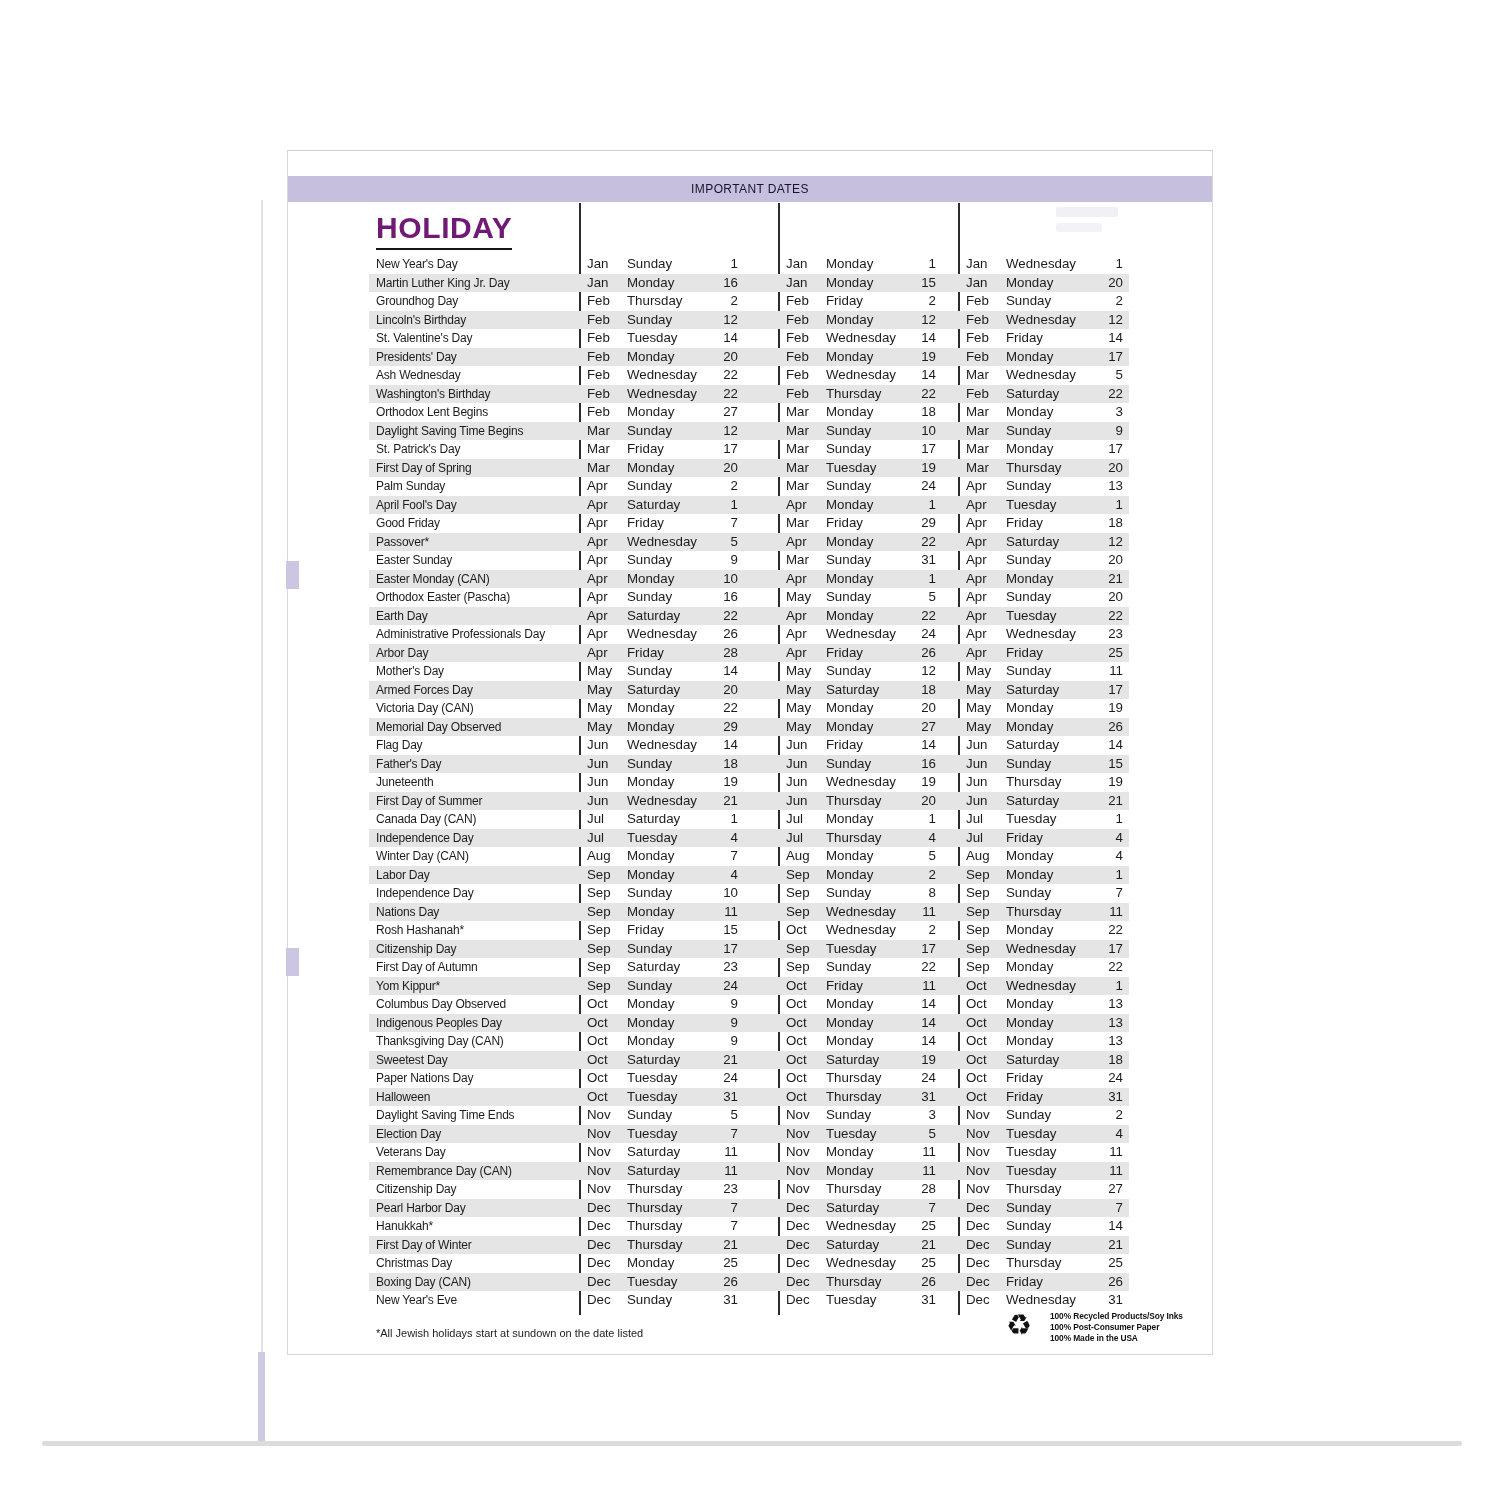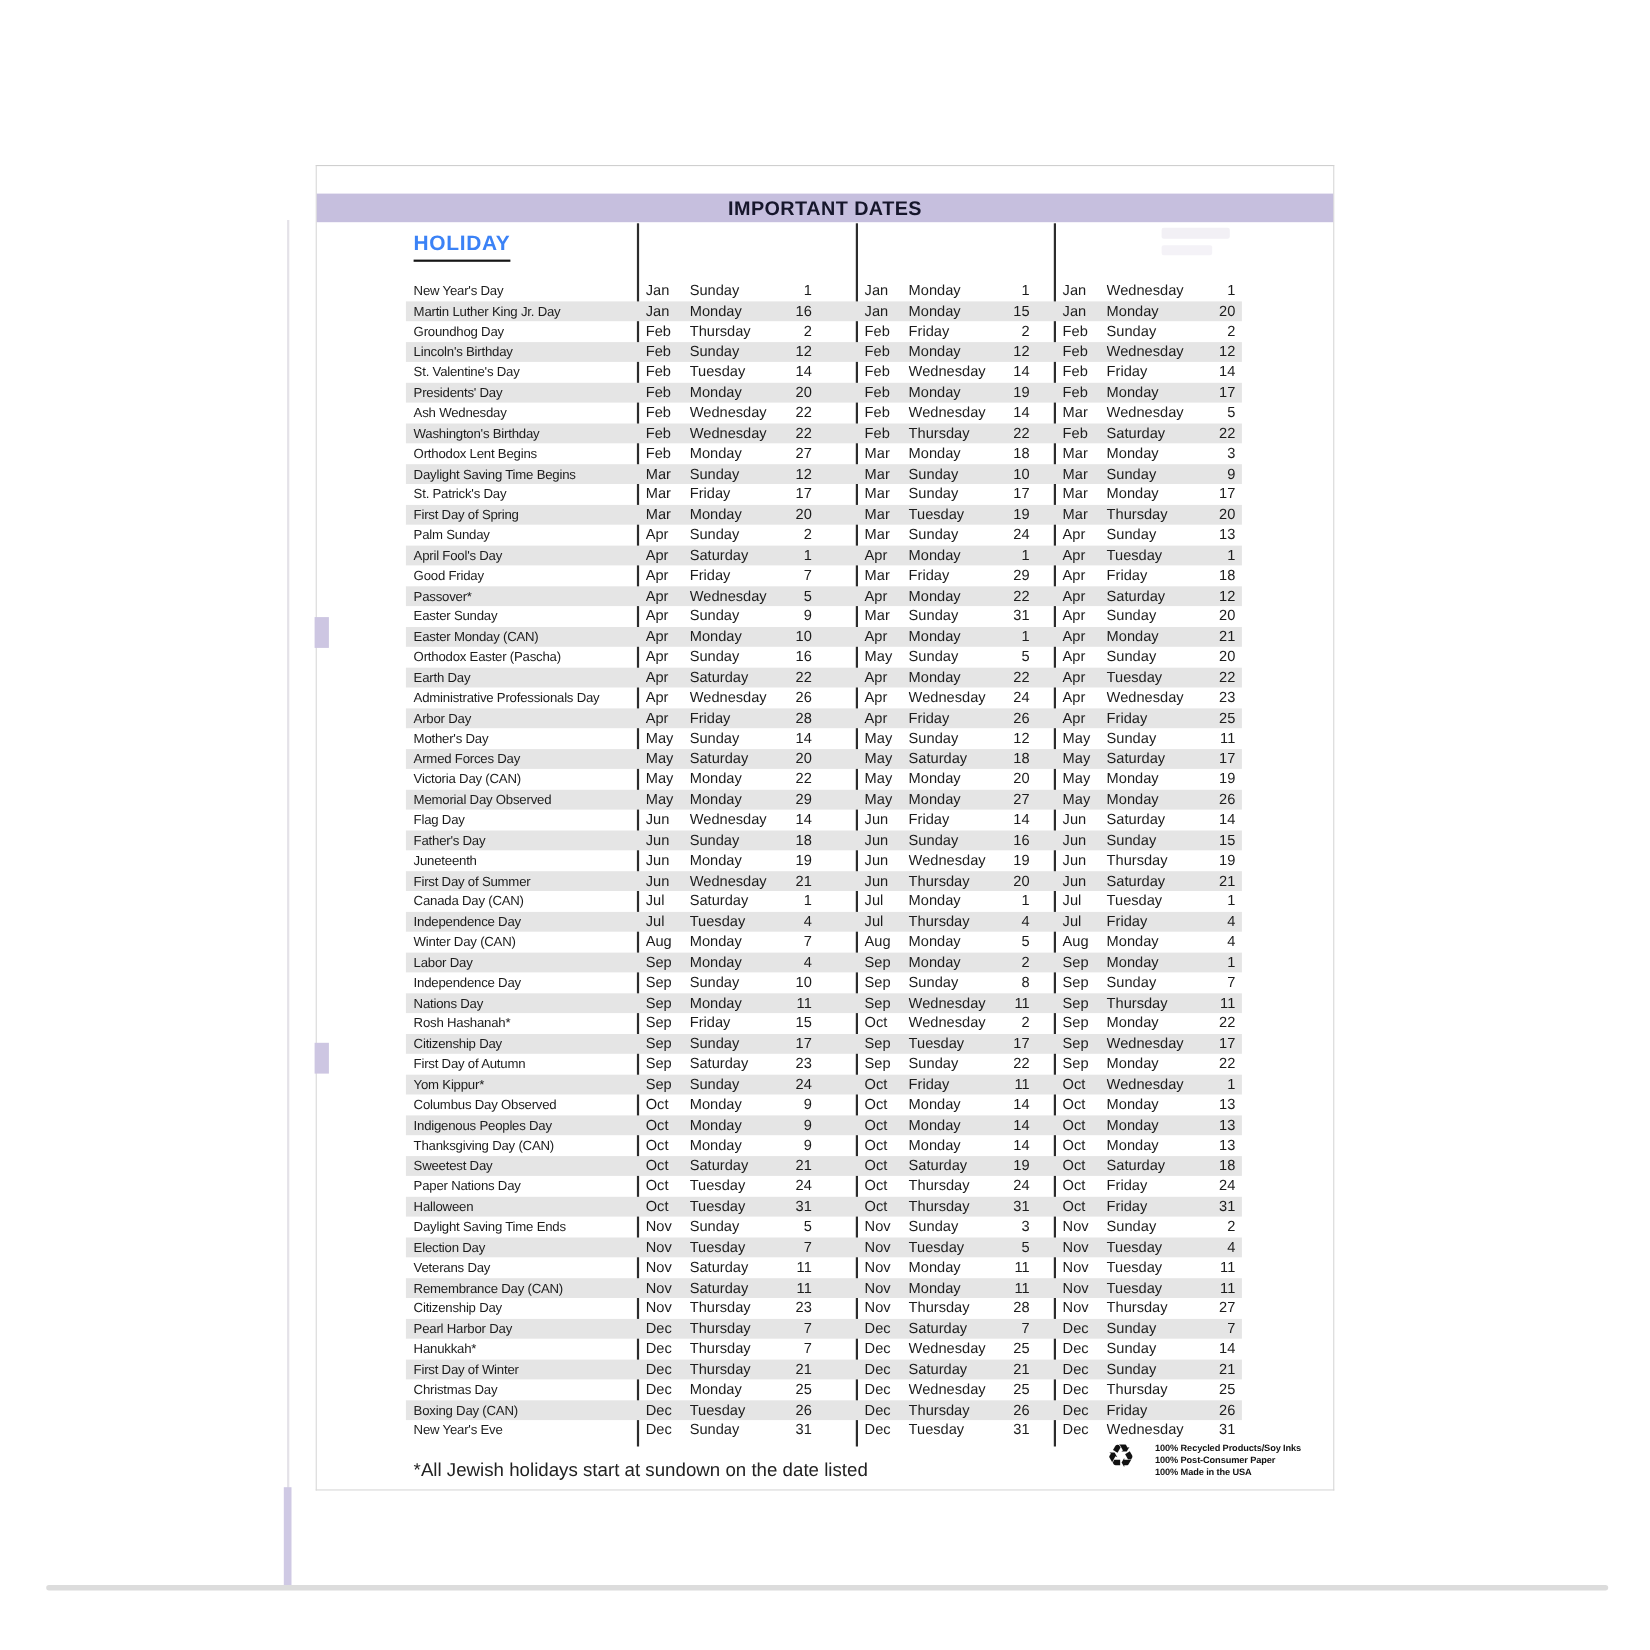--- a/index.html
+++ b/index.html
@@ -6,43 +6,43 @@
   .stage{position:relative;width:1500px;height:1500px;background:#ffffff;overflow:hidden;
          font-family:"Liberation Sans",sans-serif;color:#1c1c1c;}
   
   .behind-edge{position:absolute;left:261px;top:200px;width:2px;height:1243px;background:#e4e2e8;}
   .behind-tab{position:absolute;left:258px;top:1352px;width:7px;height:90px;background:#cfc9e4;}
   .backing-edge{position:absolute;left:42px;top:1441px;width:1420px;height:5px;background:#dcdcdc;border-radius:3px;}
   
   .page{position:absolute;left:287px;top:150px;width:926px;height:1205px;background:#ffffff;
         border:1px solid #d8d8d8;border-top-color:#cfcfcf;box-sizing:border-box;}
   .banner{position:absolute;left:0;top:25px;width:100%;height:26px;display:flex;
-          align-items:center;justify-content:center;font-weight:bold;font-size:18px;
+          align-items:center;justify-content:center;font-weight:normal;font-size:12px;
           letter-spacing:0.4px;color:#16162b;}
   .tab{position:absolute;left:-2px;width:13px;height:28px;}
   .tab1{top:410px;}
   .tab2{top:797px;}
-  .title{position:absolute;left:88px;top:60px;font-size:19px;font-weight:bold;
-         letter-spacing:0.6px;border-bottom:2.5px solid #151515;padding-bottom:3px;color:#3b82f6;}
+  .title{position:absolute;left:88px;top:60px;font-size:30px;font-weight:bold;
+         letter-spacing:0.6px;border-bottom:2.5px solid #151515;padding-bottom:3px;color:#701a75;}
   .faded-mark1{position:absolute;left:768px;top:56px;width:62px;height:10px;background:#f2f0f5;border-radius:2px;}
   .faded-mark2{position:absolute;left:768px;top:72px;width:46px;height:9px;background:#f4f2f7;border-radius:2px;}
   .vline{position:absolute;top:52px;width:1.6px;height:1112px;background:#2c2c2c;}
   .vl1{left:291px;} .vl2{left:490px;} .vl3{left:670px;}
   .tbody{position:absolute;left:81px;top:104px;width:760px;}
   .row{display:flex;height:18.5px;line-height:18.5px;font-size:13.3px;white-space:nowrap;}
   .row.alt{background:#e5e5e5;}
   .cname{width:210px;padding-left:7px;box-sizing:border-box;font-size:12px;letter-spacing:-0.2px;overflow:hidden;}
   .grp{display:flex;box-sizing:border-box;}
   .g1{width:199px;padding-left:8px;padding-right:40px;}
   .g2{width:180px;padding-left:8px;padding-right:22px;}
   .g3{width:171px;padding-left:8px;padding-right:6px;}
   .mo{width:40px;flex:0 0 40px;}
   .dy{flex:1 1 auto;overflow:hidden;}
   .dt{width:30px;flex:0 0 30px;text-align:right;}
-  .footnote{position:absolute;left:88px;top:1176px;font-size:17px;color:#222;}
+  .footnote{position:absolute;left:88px;top:1176px;font-size:11px;color:#222;}
   .eco{position:absolute;left:718px;top:1158px;display:flex;align-items:flex-start;}
   .eco-icon{font-size:29px;line-height:32px;color:#111;margin-right:6px;}
   .eco-lines{font-size:8.4px;line-height:11px;font-weight:bold;color:#111;padding-top:2px;letter-spacing:-0.1px;margin-left:12px;}
 </style>
 </head>
 <body>
 
 <div class="stage">
   <div class="behind-edge"></div>
   <div class="behind-tab"></div>

